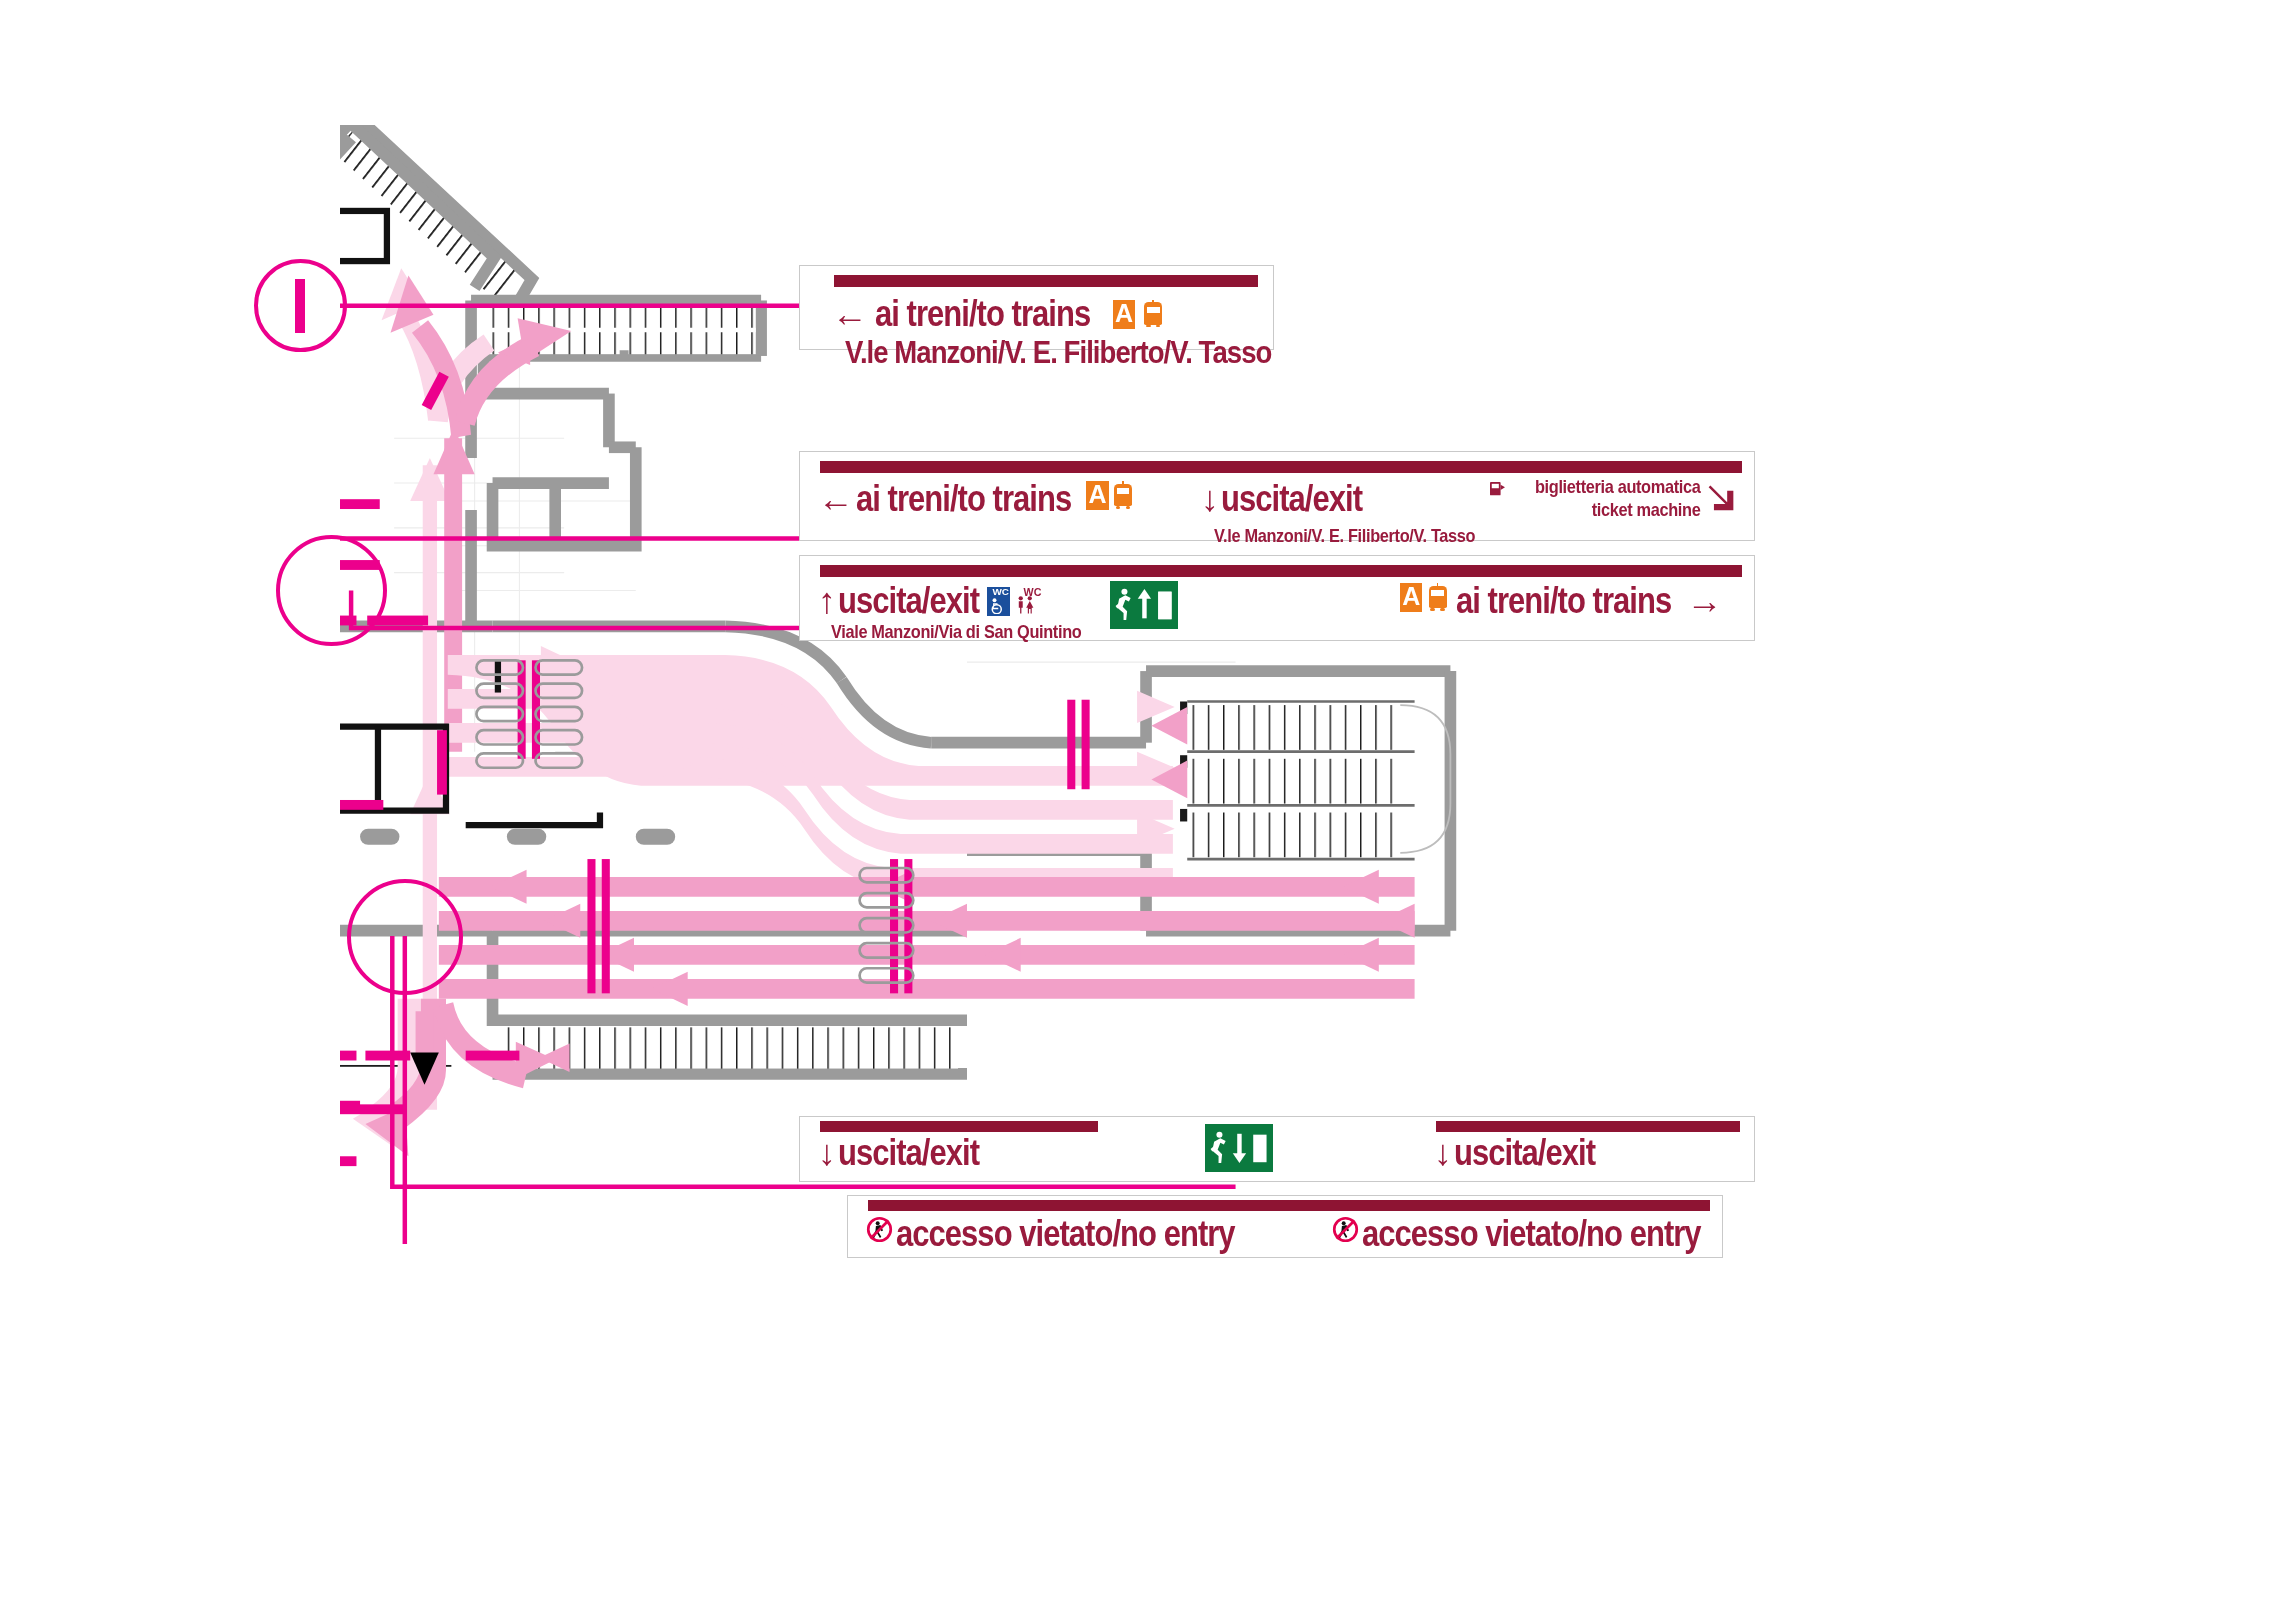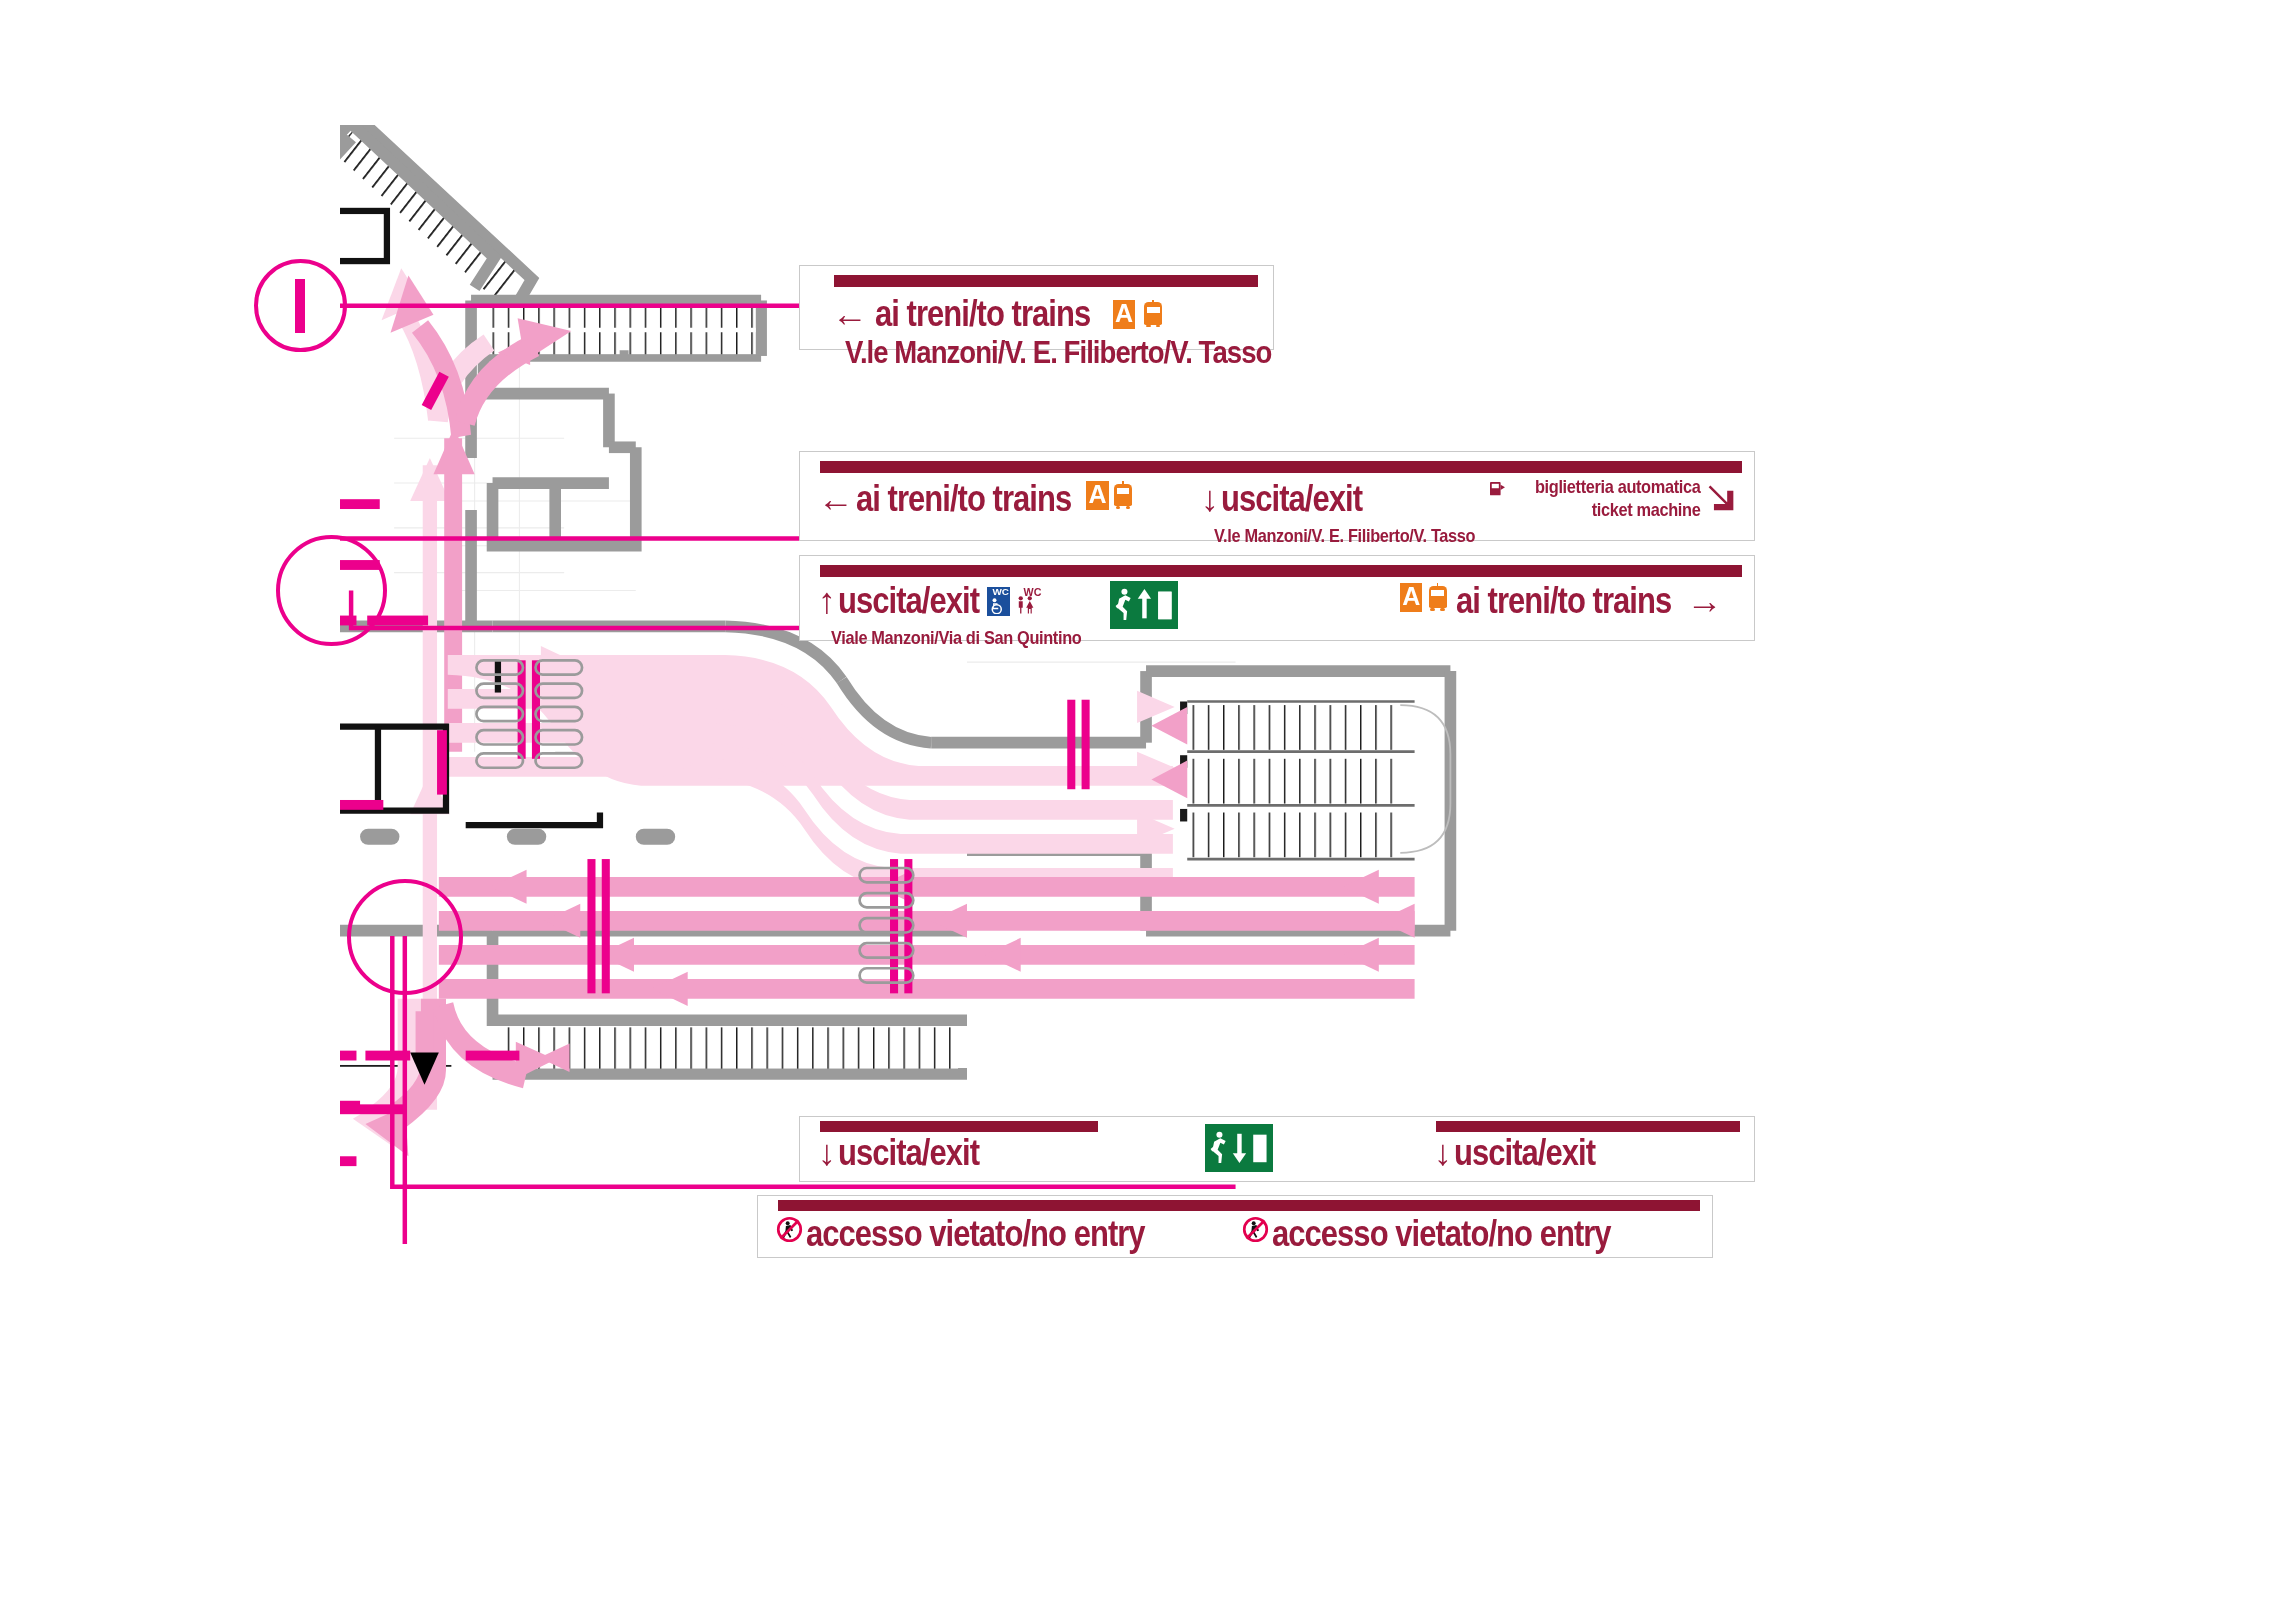--- a/index.html
+++ b/index.html
@@ -489,21 +489,21 @@
         <span class="wc-red" style="margin-left:4.5px;">
           <span class="wt">WC</span>
           <svg class="fg" viewBox="0 0 28 24" width="25" height="19.7">
               <circle cx="7" cy="4" r="2.6" fill="#991b3d"></circle>
               <path d="M4.6 7.6 h4.8 v8 h-1.6 v7 h-1.6 v-7 h-1.6 z" fill="#991b3d"></path>
               <circle cx="18" cy="4" r="2.6" fill="#991b3d"></circle>
               <path d="M18 7.4 l4.4 8.2 h-2 v7 h-1.4 v-5.4 h-2 v5.4 h-1.4 v-7 h-2 z" fill="#991b3d"></path>
             </svg>
         </span>
       </div>
-      <div class="sline" style="margin-top:9px;margin-left:12.5px;align-items:center;">
+      <div class="sline" style="margin-top:3px;margin-left:12.5px;align-items:center;">
         <span class="sub">Viale Manzoni/Via di San Quintino</span>
       </div>
     </div>
 
     <div class="green" style="left:310px;top:25px;position:absolute;width:68px;height:48px;">
       <svg viewBox="0 0 76 54" width="68" height="48">
         <rect width="76" height="54" fill="#0b7a3f"></rect>
         <g fill="#ffffff">
           <circle cx="16" cy="12" r="3.4"></circle>
           <path d="M10 20 l7 -4 l6 3 l-2 4 l-4 -2 l-3 8 l5 5 l-1 10 h-3 l0 -8 l-7 -6 l2 -10 z"></path>
@@ -552,21 +552,21 @@
         <rect x="54" y="12" width="15" height="31" fill="#ffffff"></rect>
       </svg>
     </div>
 
     <div class="sgroup" style="left:634px;top:18px;">
       <span class="arw">↓</span>
       <span class="big" style="margin-left:1.8px;">uscita/exit</span>
     </div>
   </div>
 
-  <div class="sign" style="left:757px;top:1195px;width:956px;height:63px;">
+  <div class="sign" style="left:847px;top:1195px;width:876px;height:63px;">
     <div class="topbar" style="left:19.7px;right:12.5px;top:3.6px;"></div>
 
     <div class="sgroup" style="left:18px;top:19.7px;">
       <span class="noentry">
         <svg width="27" height="27" viewBox="0 0 30 30">
           <circle cx="15" cy="15" r="12.5" fill="#ffffff" stroke="#e3004f" stroke-width="3"></circle>
           <g fill="#111111">
             <circle cx="13" cy="8" r="2.2"></circle>
             <path d="M11 11 l5 -1 l3 6 l-2 1 l-2 -4 l-1 5 l3 5 l-1.5 1.5 l-3.5 -6 l-3 6 l-2 -1 l3.5 -7 z"></path>
           </g>

